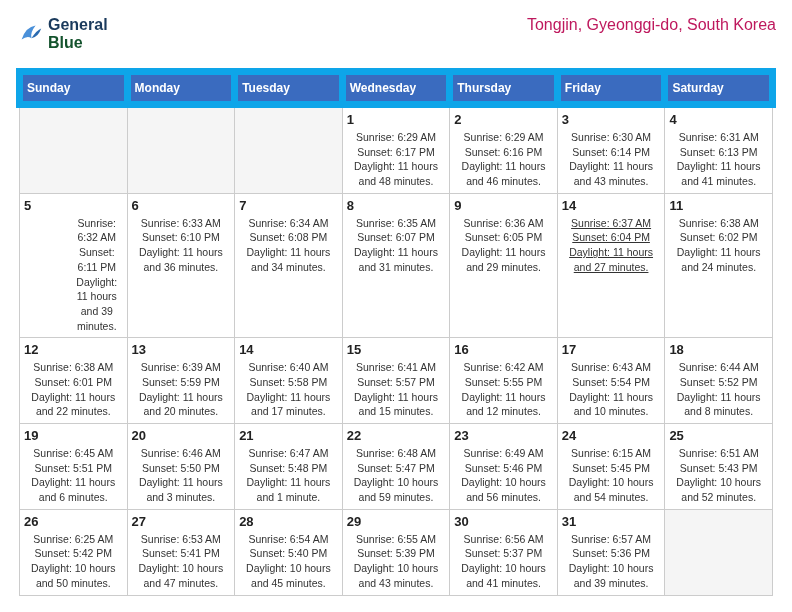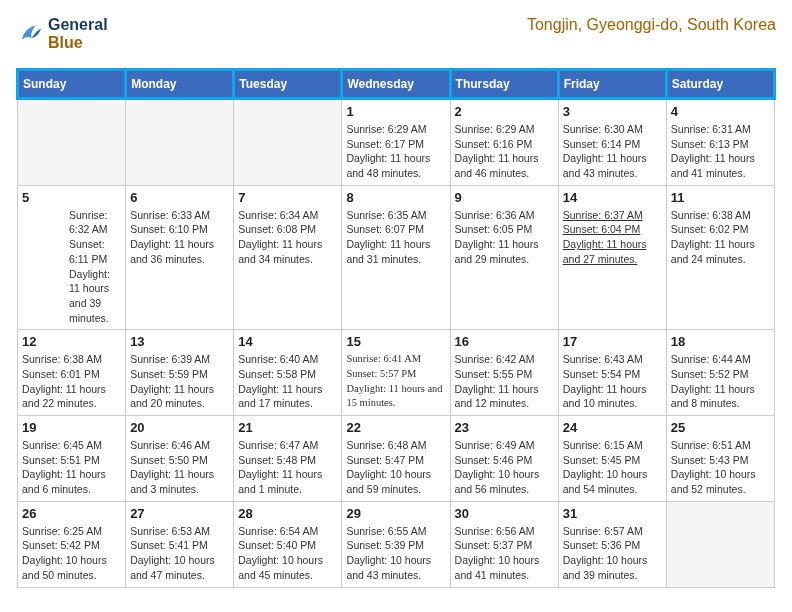--- a/index.html
+++ b/index.html
@@ -28,34 +28,34 @@
     .title-area {
       text-align: right;
     }
     .month-title {
       font-size: 36px;
       font-weight: bold;
       color: #1a3a5c;
     }
     .location-title {
       font-size: 16px;
-      color: #a16207;
+      color: #be185d;
     }
     .calendar {
       width: 100%;
       border-collapse: collapse;
       font-size: 11px;
     }
     .calendar th {
       background: #3a6bbf;
       color: white;
       padding: 6px 4px;
       text-align: left;
       font-size: 12px;
-      border: 3px solid #0ea5e9;
+      border: 7px solid #0ea5e9;
     }
     .calendar td {
       border: 1px solid #ccc;
       vertical-align: top;
       padding: 4px;
       width: calc(100% / 7);
       min-height: 80px;
       background: #fff;
     }
     .calendar td.empty {
@@ -64,34 +64,35 @@
     .day-number {
       font-weight: bold;
       font-size: 13px;
       color: #222;
       margin-bottom: 3px;
     }
     .day-detail {
       color: #333;
       font-size: 10.5px;
       line-height: 1.4;
+      text-align: center;
     }
   </style>
 </head>
 <body>
 
 <div class="header-area">
   <div class="logo">
     <svg class="logo-bird" viewBox="0 0 40 40" xmlns="http://www.w3.org/2000/svg">
       <path d="M8 28 Q14 10 28 8 Q20 18 22 26 Q16 22 8 28Z" fill="#4a90d9"></path>
       <path d="M22 26 Q30 14 36 12 Q32 24 22 26Z" fill="#2a6ab0"></path>
     </svg>
     <div>
       <div style="font-size:16px;font-weight:bold;color:#1a3a5c;">General</div>
-      <div style="font-size:16px;font-weight:bold;color:#a16207;">Blue</div>
+      <div style="font-size:16px;font-weight:bold;color:#14532d;">Blue</div>
     </div>
   </div>
   <div class="title-area">
     <div class="location-title">Tongjin, Gyeonggi-do, South Korea</div>
   </div>
 </div>
 
 <table class="calendar">
   <thead>
     <tr>
@@ -192,21 +193,21 @@
 Daylight: 11 hours and 20 minutes.</div>
         </td>
         <td>
           <div class="day-number">14</div>
           <div class="day-detail" style="white-space: pre-line;">Sunrise: 6:40 AM
 Sunset: 5:58 PM
 Daylight: 11 hours and 17 minutes.</div>
         </td>
         <td>
           <div class="day-number">15</div>
-          <div class="day-detail" style="white-space: pre-line; font-family: Liberation Serif, serif;">Sunrise: 6:41 AM
+          <div class="day-detail" style="white-space: pre-line;">Sunrise: 6:41 AM
 Sunset: 5:57 PM
 Daylight: 11 hours and 15 minutes.</div>
         </td>
         <td>
           <div class="day-number">16</div>
           <div class="day-detail" style="white-space: pre-line;">Sunrise: 6:42 AM
 Sunset: 5:55 PM
 Daylight: 11 hours and 12 minutes.</div>
         </td>
         <td>

